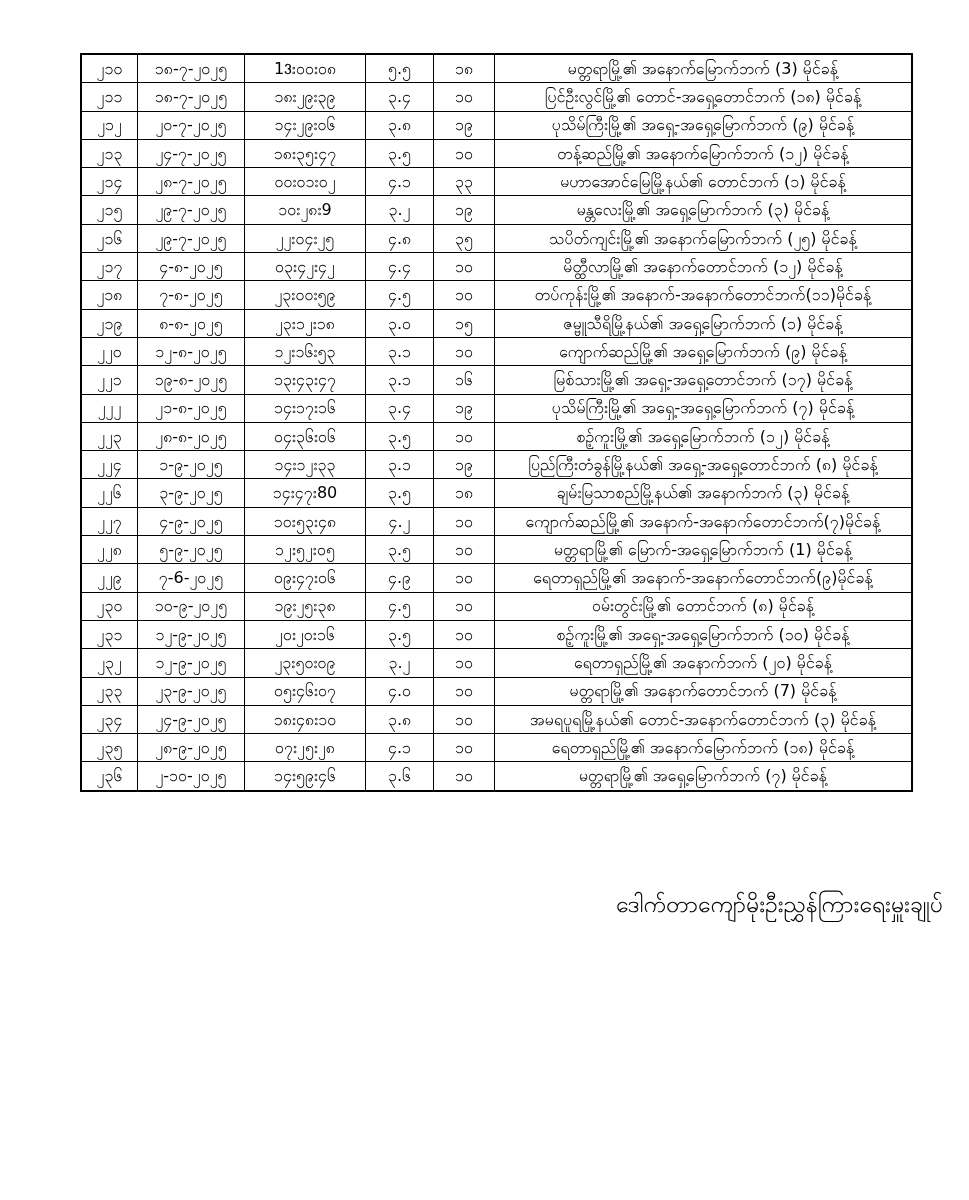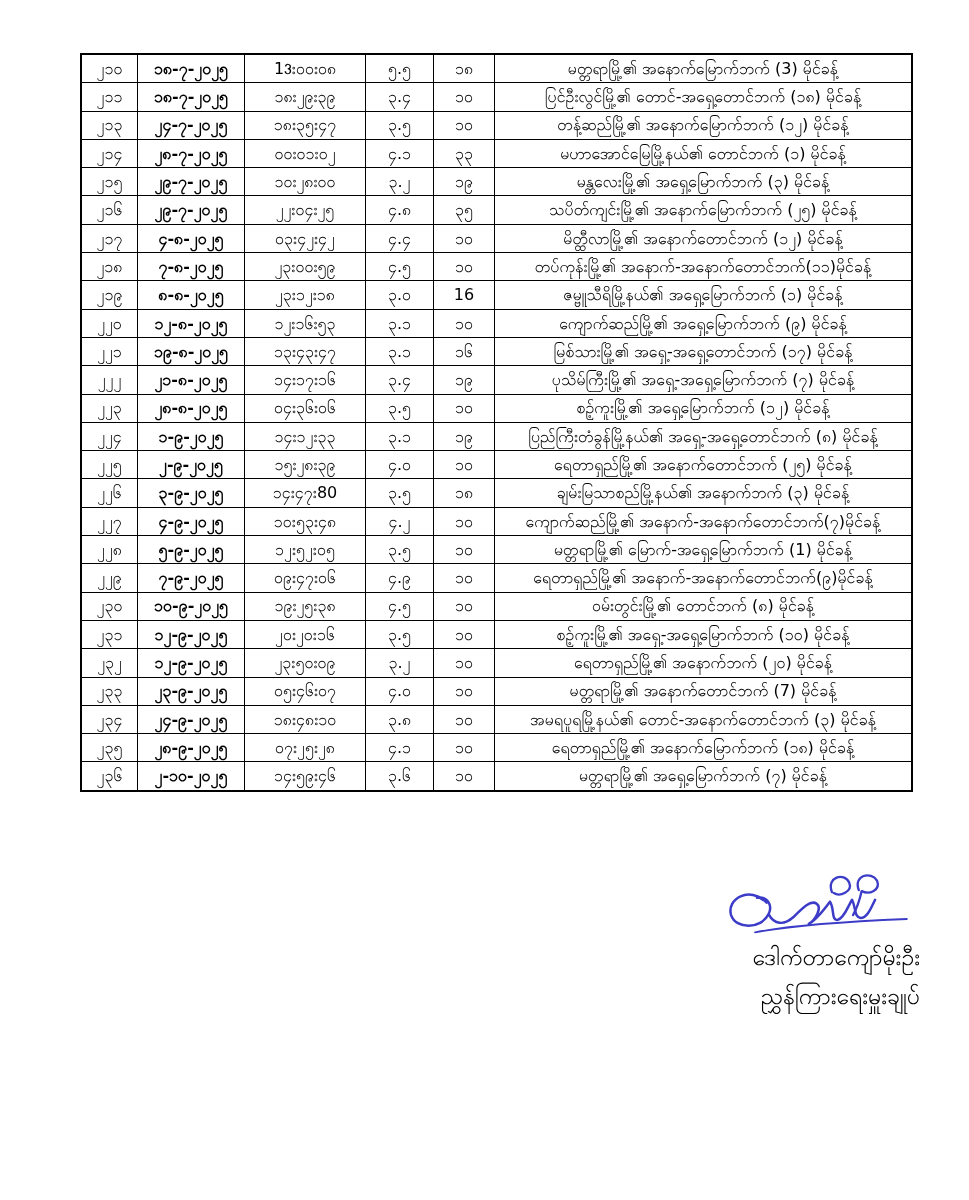--- a/index.html
+++ b/index.html
@@ -33,37 +33,37 @@
     height: 27.3px;
     text-align: center;
     vertical-align: middle;
     font-size: 16px;
     line-height: 1.1;
     padding: 0 2px;
     white-space: nowrap;
     overflow: hidden;
   }
   td.c-no    { width: 51px;  }
-  td.c-date  { width: 102px; font-weight: bold; }
+  td.c-date  { width: 102px; }
   td.c-time  { width: 116px; }
   td.c-mag   { width: 63px;  }
   td.c-depth { width: 56px;  }
   td.c-loc   {
     text-align: left;
     padding-left: 6px;
     font-size: 15px;
   }
   .signature-block {
     position: absolute;
     left: 590px;
     top: 870px;
     width: 330px;
     display: flex;
-    flex-direction: column;
-    align-items: flex-end;
+    flex-direction: row;
+    align-items: center;
   }
   .signature-scribble {
     width: 205px;
     height: 72px;
     margin-left: 26px;
     margin-bottom: -4px;
   }
   .signer-name, .signer-title {
     font-size: 23px;
     line-height: 39px;
@@ -88,39 +88,47 @@
     </tr>
         <tr>
       <td class="c-no">၂၁၁</td>
       <td class="c-date">၁၈-၇-၂၀၂၅</td>
       <td class="c-time">၁၈း၂၉း၃၉</td>
       <td class="c-mag">၃.၄</td>
       <td class="c-depth">၁၀</td>
       <td class="c-loc">ပြင်ဦးလွင်မြို့၏ တောင်-အရှေ့တောင်ဘက် (၁၈) မိုင်ခန့်</td>
     </tr>
         <tr>
+      <td class="c-no">၂၁၂</td>
+      <td class="c-date">၂၀-၇-၂၀၂၅</td>
+      <td class="c-time">၁၄း၂၉း၀၆</td>
+      <td class="c-mag">၃.၈</td>
+      <td class="c-depth">၁၉</td>
+      <td class="c-loc">ပုသိမ်ကြီးမြို့၏ အရှေ့-အရှေ့မြောက်ဘက် (၉) မိုင်ခန့်</td>
+    </tr>
+        <tr>
       <td class="c-no">၂၁၃</td>
       <td class="c-date">၂၄-၇-၂၀၂၅</td>
       <td class="c-time">၁၈း၃၅း၄၇</td>
       <td class="c-mag">၃.၅</td>
       <td class="c-depth">၁၀</td>
       <td class="c-loc">တန့်ဆည်မြို့၏ အနောက်မြောက်ဘက် (၁၂) မိုင်ခန့်</td>
     </tr>
         <tr>
       <td class="c-no">၂၁၄</td>
       <td class="c-date">၂၈-၇-၂၀၂၅</td>
       <td class="c-time">၀၀း၀၁း၀၂</td>
       <td class="c-mag">၄.၁</td>
       <td class="c-depth">၃၃</td>
       <td class="c-loc">မဟာအောင်မြေမြို့နယ်၏ တောင်ဘက် (၁) မိုင်ခန့်</td>
     </tr>
         <tr>
       <td class="c-no">၂၁၅</td>
       <td class="c-date">၂၉-၇-၂၀၂၅</td>
-      <td class="c-time">၁၀း၂၈း၀၀</td>
+      <td class="c-time">၁၀း၂၈း9</td>
       <td class="c-mag">၃.၂</td>
       <td class="c-depth">၁၉</td>
       <td class="c-loc">မန္တလေးမြို့၏ အရှေ့မြောက်ဘက် (၃) မိုင်ခန့်</td>
     </tr>
         <tr>
       <td class="c-no">၂၁၆</td>
       <td class="c-date">၂၉-၇-၂၀၂၅</td>
       <td class="c-time">၂၂း၀၄း၂၅</td>
       <td class="c-mag">၄.၈</td>
       <td class="c-depth">၃၅</td>
@@ -140,21 +148,21 @@
       <td class="c-time">၂၃း၀၀း၅၉</td>
       <td class="c-mag">၄.၅</td>
       <td class="c-depth">၁၀</td>
       <td class="c-loc">တပ်ကုန်းမြို့၏ အနောက်-အနောက်တောင်ဘက်(၁၁)မိုင်ခန့်</td>
     </tr>
         <tr>
       <td class="c-no">၂၁၉</td>
       <td class="c-date">၈-၈-၂၀၂၅</td>
       <td class="c-time">၂၃း၁၂း၁၈</td>
       <td class="c-mag">၃.၀</td>
-      <td class="c-depth">16</td>
+      <td class="c-depth">၁၅</td>
       <td class="c-loc">ဇမ္ဗူသီရိမြို့နယ်၏ အရှေ့မြောက်ဘက် (၁) မိုင်ခန့်</td>
     </tr>
         <tr>
       <td class="c-no">၂၂၀</td>
       <td class="c-date">၁၂-၈-၂၀၂၅</td>
       <td class="c-time">၁၂း၁၆း၅၃</td>
       <td class="c-mag">၃.၁</td>
       <td class="c-depth">၁၀</td>
       <td class="c-loc">ကျောက်ဆည်မြို့၏ အရှေ့မြောက်ဘက် (၉) မိုင်ခန့်</td>
     </tr>
@@ -184,28 +192,20 @@
     </tr>
         <tr>
       <td class="c-no">၂၂၄</td>
       <td class="c-date">၁-၉-၂၀၂၅</td>
       <td class="c-time">၁၄း၁၂း၃၃</td>
       <td class="c-mag">၃.၁</td>
       <td class="c-depth">၁၉</td>
       <td class="c-loc">ပြည်ကြီးတံခွန်မြို့နယ်၏ အရှေ့-အရှေ့တောင်ဘက် (၈) မိုင်ခန့်</td>
     </tr>
         <tr>
-      <td class="c-no">၂၂၅</td>
-      <td class="c-date">၂-၉-၂၀၂၅</td>
-      <td class="c-time">၁၅း၂၈း၃၉</td>
-      <td class="c-mag">၄.၀</td>
-      <td class="c-depth">၁၀</td>
-      <td class="c-loc">ရေတာရှည်မြို့၏ အနောက်တောင်ဘက် (၂၅) မိုင်ခန့်</td>
-    </tr>
-        <tr>
       <td class="c-no">၂၂၆</td>
       <td class="c-date">၃-၉-၂၀၂၅</td>
       <td class="c-time">၁၄း၄၇း80</td>
       <td class="c-mag">၃.၅</td>
       <td class="c-depth">၁၈</td>
       <td class="c-loc">ချမ်းမြသာစည်မြို့နယ်၏ အနောက်ဘက် (၃) မိုင်ခန့်</td>
     </tr>
         <tr>
       <td class="c-no">၂၂၇</td>
       <td class="c-date">၄-၉-၂၀၂၅</td>
@@ -217,21 +217,21 @@
         <tr>
       <td class="c-no">၂၂၈</td>
       <td class="c-date">၅-၉-၂၀၂၅</td>
       <td class="c-time">၁၂း၅၂း၀၅</td>
       <td class="c-mag">၃.၅</td>
       <td class="c-depth">၁၀</td>
       <td class="c-loc">မတ္တရာမြို့၏ မြောက်-အရှေ့မြောက်ဘက် (1) မိုင်ခန့်</td>
     </tr>
         <tr>
       <td class="c-no">၂၂၉</td>
-      <td class="c-date">၇-၉-၂၀၂၅</td>
+      <td class="c-date">၇-6-၂၀၂၅</td>
       <td class="c-time">၀၉း၄၇း၀၆</td>
       <td class="c-mag">၄.၉</td>
       <td class="c-depth">၁၀</td>
       <td class="c-loc">ရေတာရှည်မြို့၏ အနောက်-အနောက်တောင်ဘက်(၉)မိုင်ခန့်</td>
     </tr>
         <tr>
       <td class="c-no">၂၃၀</td>
       <td class="c-date">၁၀-၉-၂၀၂၅</td>
       <td class="c-time">၁၉း၂၅း၃၈</td>
       <td class="c-mag">၄.၅</td>

